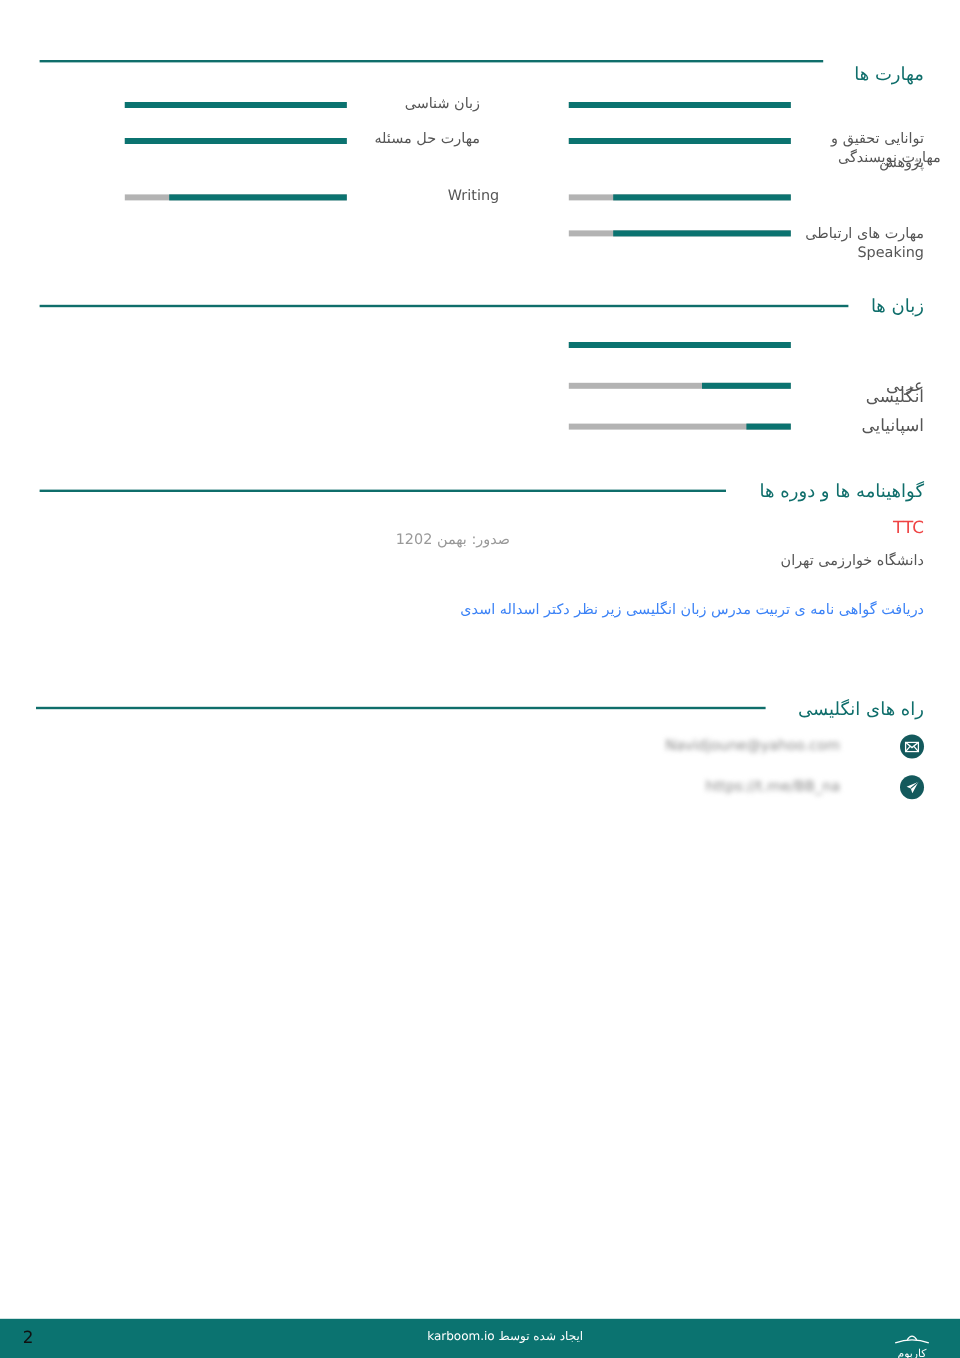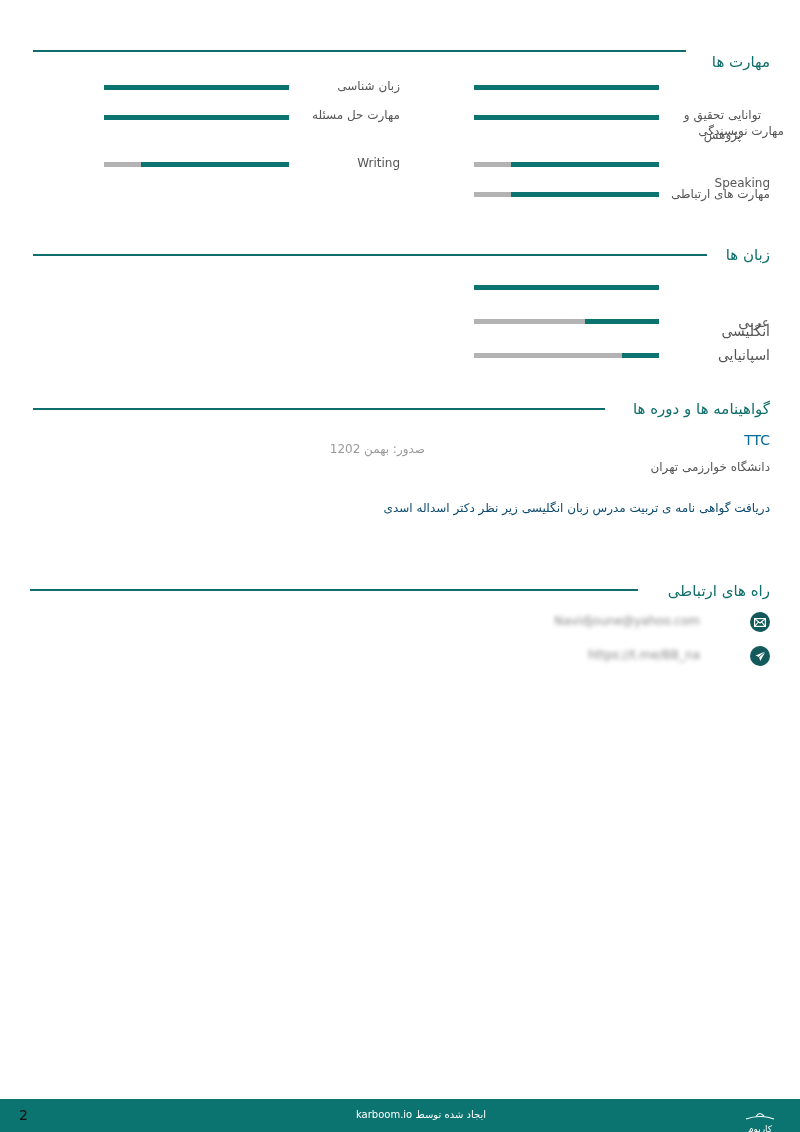--- a/index.html
+++ b/index.html
@@ -1,21 +1,21 @@
 <!DOCTYPE html>
 <html><head>
 <meta charset="utf-8">
 <style>
   * { box-sizing: border-box; margin: 0; padding: 0; }
   html, body { width: 800px; height: 1132px; background: #ffffff; overflow: hidden; }
   body { position: relative; font-family: "DejaVu Sans", sans-serif; color: #444; }
   .abs { position: absolute; }
   .sec-title { position: absolute; font-size: 15px; color: #0f6e6b; direction: rtl; white-space: nowrap; }
   .sec-line { position: absolute; height: 2px; background: #0f6e6b; }
-  .label { position: absolute; font-size: 12px; color: #555; direction: rtl; text-align: center; line-height: 20px; }
+  .label { position: absolute; font-size: 12px; color: #555; direction: rtl; text-align: right; line-height: 20px; }
   .bar { position: absolute; width: 185px; height: 5px; background: #b3b3b3; }
   .bar .fill { position: absolute; right: 0; top: 0; height: 100%; background: #0b7370; }
   .icon-circle { position: absolute; width: 20px; height: 20px; border-radius: 50%; background: #13595c; display: flex; align-items: center; justify-content: center; }
   .blur { position: absolute; font-size: 12px; color: #888; filter: blur(2.2px); white-space: nowrap; }
   .footer { position: absolute; left: 0; top: 1099px; width: 800px; height: 33px; background: #0b7370; color: #fff; }
 </style>
 </head>
 <body>
 
 <div class="sec-line" style="left:33px; top:50px; width:653px;"></div>
@@ -45,27 +45,27 @@
       <div class="fill" style="width:100%;"></div>
     </div>
 </div>
 <div>
   <div class="label" style="right:30px; top:136px;margin-top:48px;">مهارت های ارتباطی</div>
   <div class="bar" style="left:474px; top:162px;">
       <div class="fill" style="width:80%;"></div>
     </div>
 </div>
 <div>
-  <div class="label" style="right:400px; top:153px;margin-left:40px;">Writing</div>
+  <div class="label" style="right:384px; top:153px;margin-left:40px;">Writing</div>
   <div class="bar" style="left:104px; top:162px;">
       <div class="fill" style="width:80%;"></div>
     </div>
 </div>
 <div>
-  <div class="label" style="right:30px; top:173px;">Speaking</div>
+  <div class="label" style="right:30px; top:200px;">Speaking</div>
   <div class="bar" style="left:474px; top:192px;">
       <div class="fill" style="width:80%;"></div>
     </div>
 </div>
 
 <div class="sec-line" style="left:33px; top:254px; width:674px;"></div>
 <div class="sec-title" style="right:30px; top:246px;">زبان ها</div>
 
 <div>
   <div class="label" style="right:30px; top:277px; font-size:14px;margin-top:44px;">انگلیسی</div>
@@ -83,28 +83,28 @@
   <div class="label" style="right:30px; top:345px; font-size:14px;">اسپانیایی</div>
   <div class="bar" style="left:474px; top:353px;">
       <div class="fill" style="width:20%;"></div>
     </div>
 </div>
 
 <div class="sec-line" style="left:33px; top:408px; width:572px;"></div>
 <div class="sec-title" style="right:30px; top:400px;">گواهینامه ها و دوره ها</div>
 
 <div>
-  <div class="abs" style="right:30px; top:432px; font-size:14px; color:#0369a1;">TTC</div>
+  <div class="abs" style="right:30px; top:432px; font-size:14px; color:#ef4444;">TTC</div>
   <div class="abs" style="right:375px; top:442px; font-size:12px; color:#999; direction:rtl;">صدور: بهمن 1202</div>
   <div class="abs" style="right:30px; top:460px; font-size:12px; color:#555; direction:rtl;margin-left:24px;">دانشگاه خوارزمی تهران</div>
-  <div class="abs" style="right:30px; top:501px; font-size:12px; color:#0c4a6e; direction:rtl;">دریافت گواهی نامه ی تربیت مدرس زبان انگلیسی زیر نظر دکتر اسداله اسدی</div>
+  <div class="abs" style="right:30px; top:501px; font-size:12px; color:#3b82f6; direction:rtl;">دریافت گواهی نامه ی تربیت مدرس زبان انگلیسی زیر نظر دکتر اسداله اسدی</div>
 </div>
 
 <div class="sec-line" style="left:30px; top:589px; width:608px;"></div>
-<div class="sec-title" style="right:30px; top:582px;">راه های ارتباطی</div>
+<div class="sec-title" style="right:30px; top:582px;">راه های انگلیسی</div>
 
 <div>
   <div class="icon-circle" style="left:750px; top:612px;">
     <svg width="12" height="9" viewBox="0 0 12 9">
         <rect x="0.6" y="0.6" width="10.8" height="7.8" fill="none" stroke="#fff" stroke-width="1.2"></rect>
         <path d="M0.6 0.6 L6 5 L11.4 0.6 M0.6 8.4 L4.4 4 M11.4 8.4 L7.6 4" fill="none" stroke="#fff" stroke-width="1.1"></path>
       </svg>
   </div>
   <div class="blur" style="right:100px; top:614px;">Navidjoune@yahoo.com</div>
 </div>

